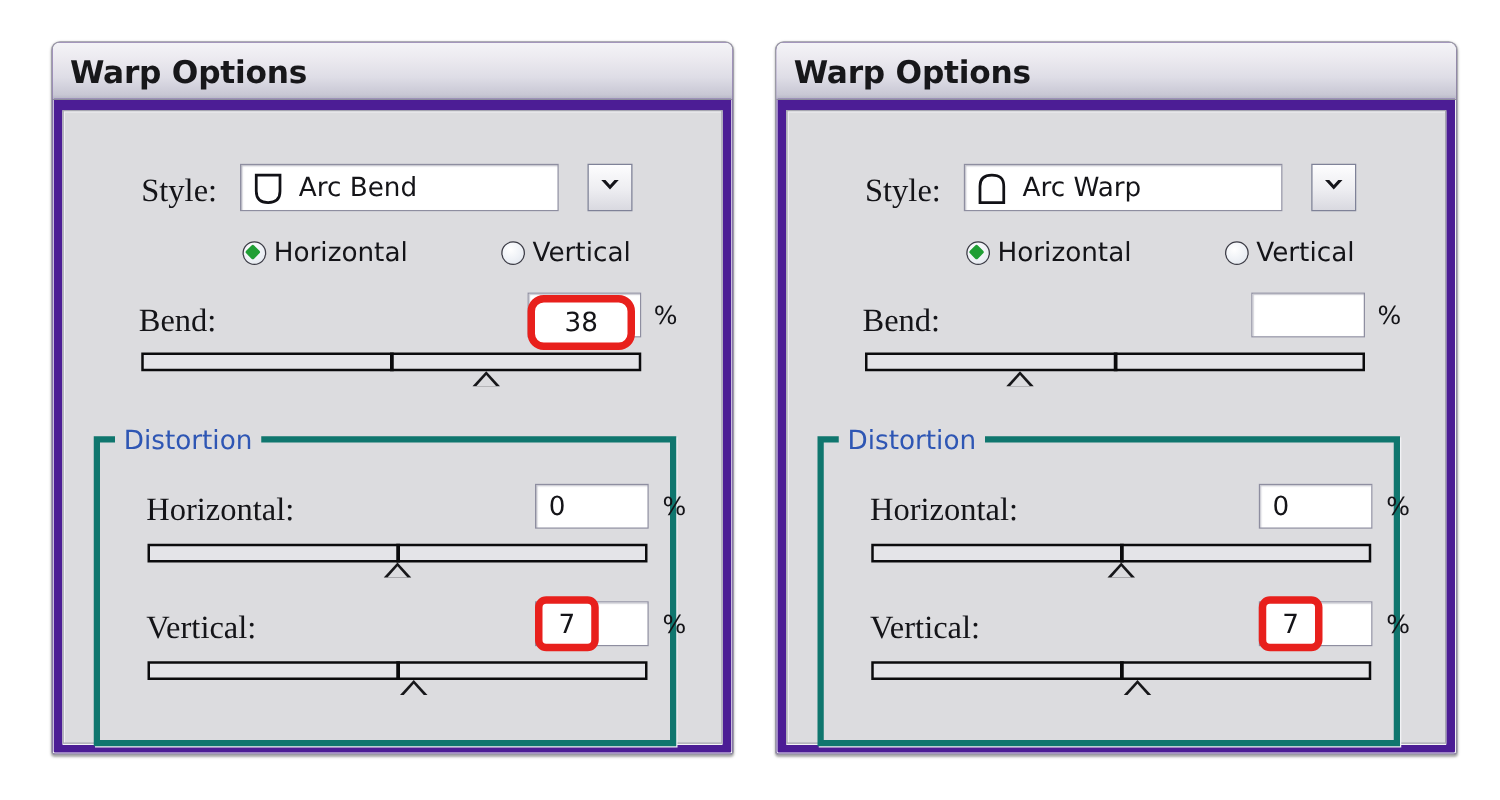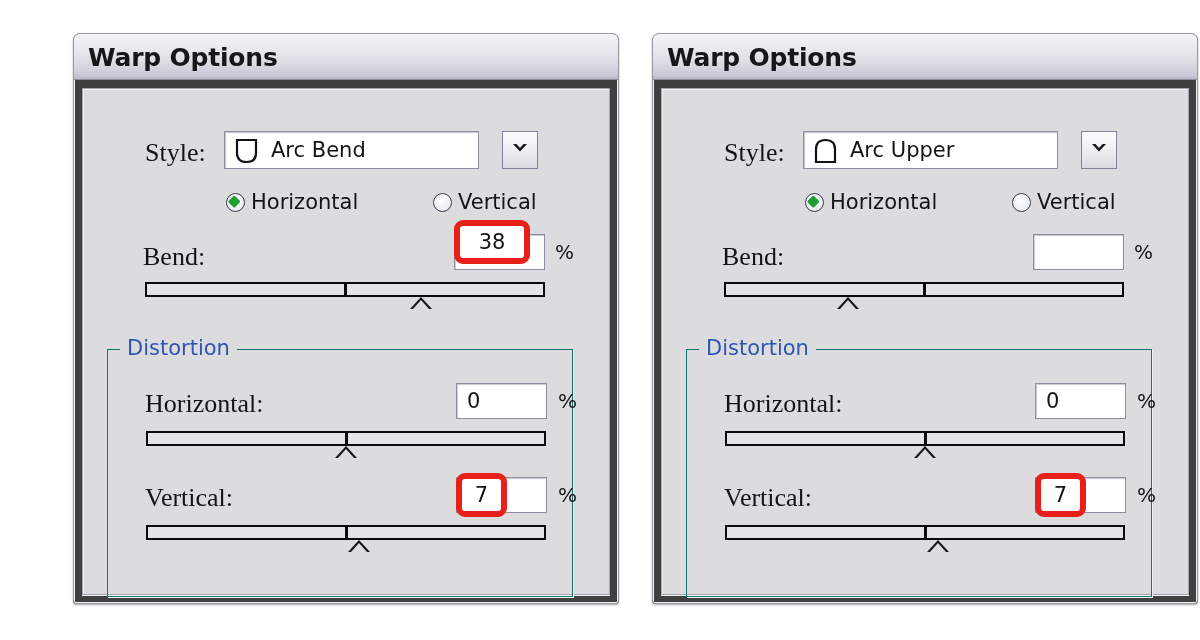--- a/index.html
+++ b/index.html
@@ -11,26 +11,25 @@
   }
   #stage {
     position: relative;
     width: 1200px; height: 640px;
     background: #ffffff;
   }
 
   
   .dialog {
     position: absolute;
-    background: #404040;
+    background: #4c1d95;
     border: 1px solid #9a9aa4;
     border-radius: 7px 7px 3px 3px;
     box-shadow: 0 1px 2px rgba(0,0,0,0.35), inset 0 0 0 1px #f2f2f4;
     box-sizing: border-box;
-    margin-left: 32px;
   }
   .titlebar {
     position: relative;
     height: 46px;
     border-radius: 6px 6px 0 0;
     background: linear-gradient(to bottom,
         #f4f4f7 0%, #eceaf0 28%, #dedde6 62%, #c8c7d4 93%, #b7b7c6 100%);
     border-bottom: 1px solid #8d8d9c;
     box-sizing: border-box;
   }
@@ -195,21 +194,21 @@
     left: -8px; top: 2.6px;
     width: 0; height: 0;
     border-left: 8px solid transparent;
     border-right: 8px solid transparent;
     border-bottom: 9px solid #dcdcdf;
   }
 
   
   .groupbox {
     position: absolute;
-    border: 1px solid #0f766e;
+    border: 5px solid #0f766e;
     box-shadow: 1px 1px 0 #f2f2f5;
     box-sizing: border-box;
   }
   .group-title {
     position: absolute;
     top: -14px; left: 12px;
     padding: 0 7px;
     background: #dcdcdf;
     font-size: 21px;
     color: #2e56b4;
@@ -265,21 +264,21 @@
         <span class="radio on"></span>
         <span class="radio-label">Horizontal</span>
       </div>
       <div class="radio-wrap" style="left:350px; top:101px;">
         <span class="radio"></span>
         <span class="radio-label">Vertical</span>
       </div>
 
       <div class="lbl" style="left:60px; top:153px;">Bend:</div>
       <div class="numfield" style="left:371px; top:145px; width:91px;"></div>
-      <div class="hl" style="left:371px; top:131px; width:76px; height:44px;">
+      <div class="hl" style="left:371px; top:147px; width:86px; height:44px;border-radius:13px;">
         <span>38</span>
       </div>
       <div class="pct" style="left:472px; top:151px;">%</div>
 
       <div class="slider" style="left:62px; top:193px; width:400px;">
         <div class="slider-bar" style="width:400px;"></div>
         <div class="slider-tick" style="left:199px;"></div>
         <div class="slider-thumb" style="left:276px;">
             <i></i>
           </div>
@@ -330,21 +329,21 @@
     <div class="body-panel">
 
       <div class="lbl" style="left:62px; top:49px;">Style:</div>
 
       <div class="combo" style="left:141px; top:42px; width:255px;">
         <span class="combo-icon">
           <svg width="25" height="26" viewBox="0 0 25 26">
             <path d="M3 24 H22 V11 Q22 2 12.5 2 Q3 2 3 11 Z" fill="none" stroke="#111116" stroke-width="2.2"></path>
           </svg>
         </span>
-        <span class="combo-label">Arc Upper</span>
+        <span class="combo-label">Arc Warp</span>
       </div>
       <div class="combo-btn" style="left:419px; top:42px;">
         <span>
           <svg width="20" height="14" viewBox="0 0 20 14">
             <path d="M3 3 L10 10.5 L17 3 L13.6 3 L10 6.9 L6.4 3 Z" fill="#15151a"></path>
           </svg>
         </span>
       </div>
 
       <div class="radio-wrap" style="left:143px; top:101px;">

